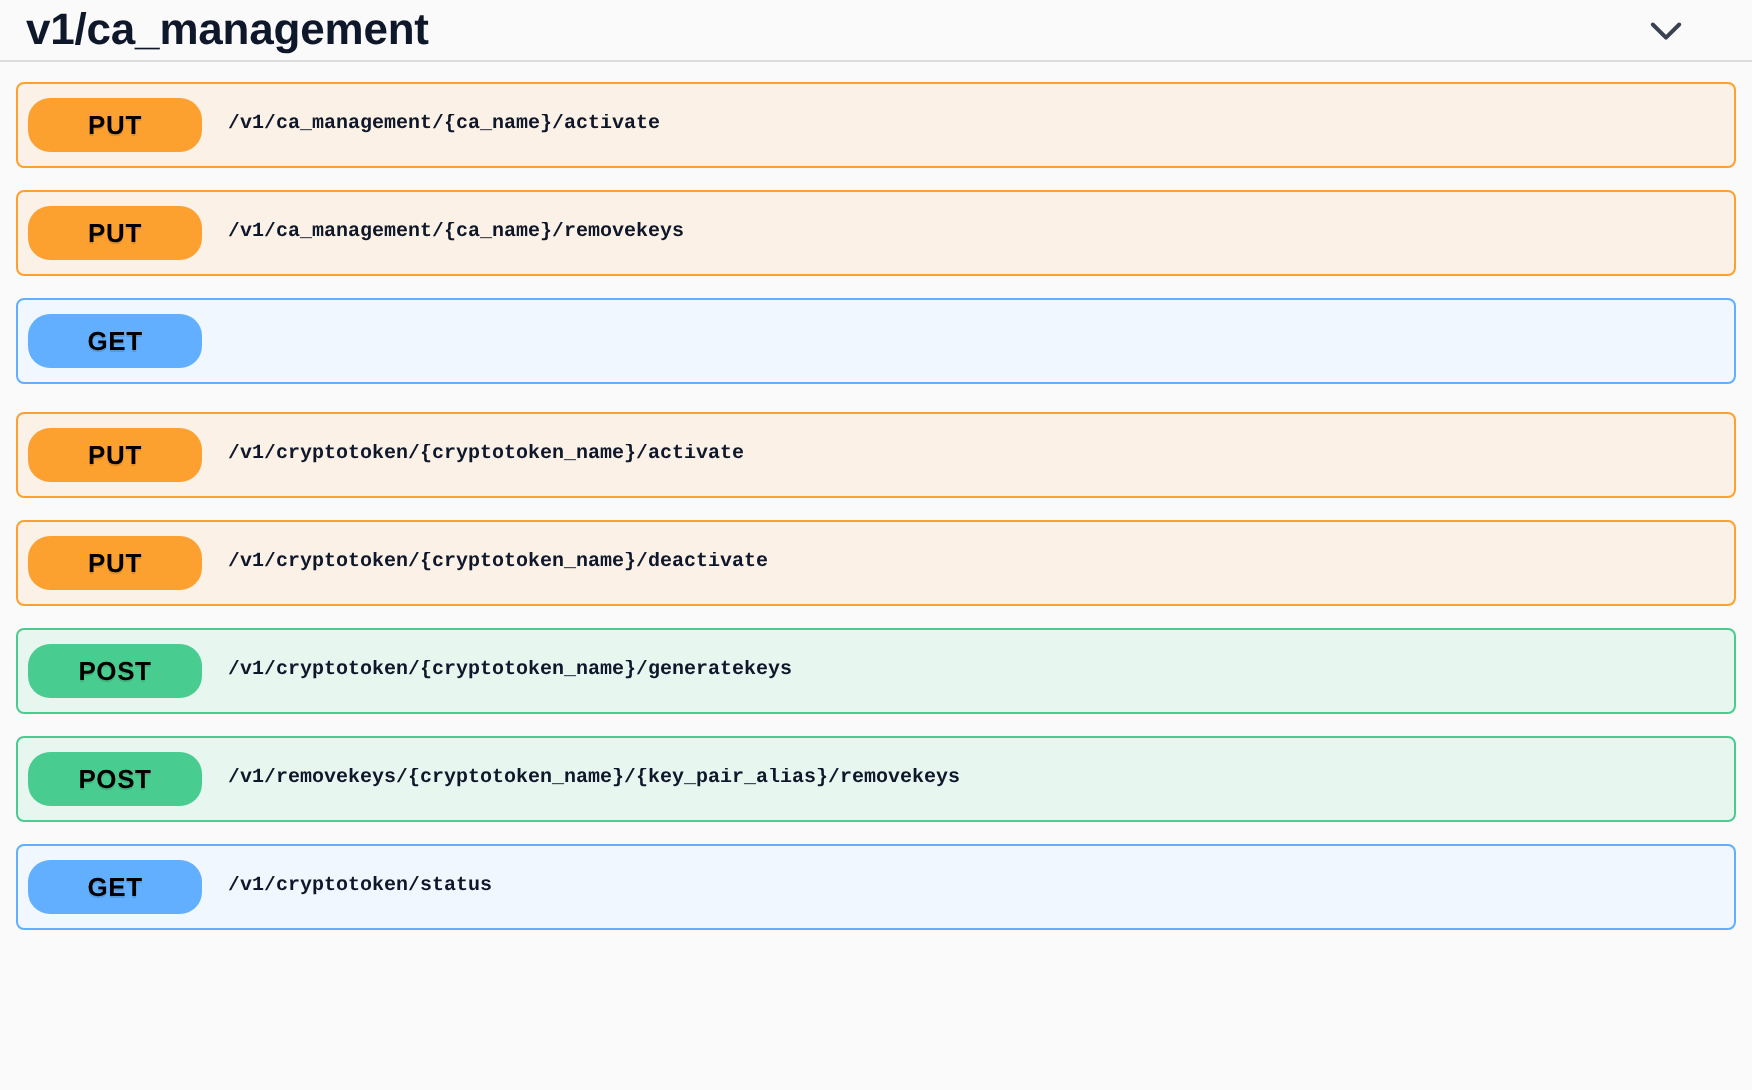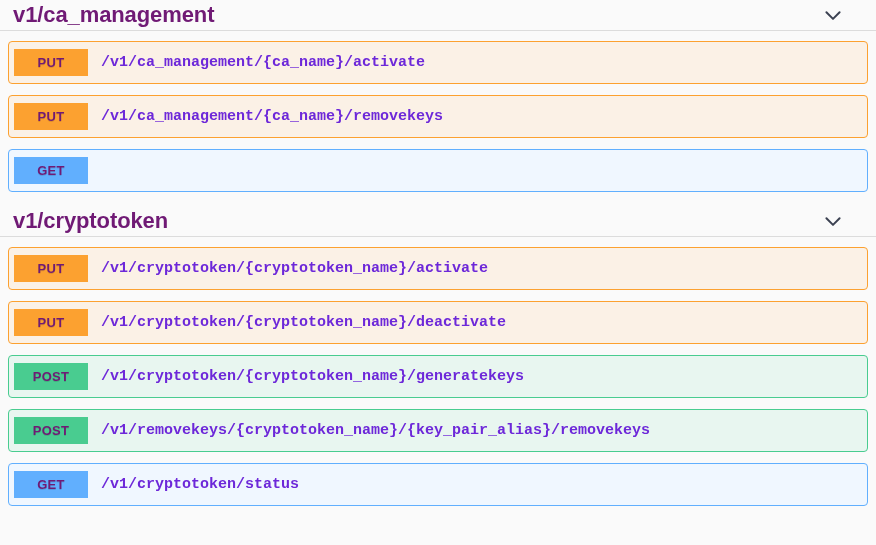--- a/index.html
+++ b/index.html
@@ -31,21 +31,21 @@
     padding: 0 10px 0 13px;
     box-sizing: border-box;
     height: 31px;
     cursor: pointer;
     border-bottom: 1px solid #dcdcdc;
     margin-bottom: 10px;
   }
   .tag-title {
     font-size: 22px;
     font-weight: bold;
-    color: #701a75;
+    color: #0f172a;
     letter-spacing: -0.1px;
     line-height: 1;
     white-space: nowrap;
   }
   .chevron {
     width: 22px;
     height: 22px;
     margin-right: 22px;
     display: block;
     flex: 0 0 auto;
@@ -65,39 +65,39 @@
     border-radius: 4px;
     border: 1px solid transparent;
     margin-bottom: 11px;
     cursor: pointer;
     padding-left: 5px;
   }
   .operation:last-child { margin-bottom: 0; }
 
   .op-method {
     flex: 0 0 auto;
-    width: 74px;
+    width: 87px;
     height: 27px;
     line-height: 27px;
     text-align: center;
-    border-radius: 0;
-    color: #701a75;
+    border-radius: 11px;
+    color: #000000;
     font-size: 13px;
     font-weight: bold;
     font-family: "Liberation Sans", sans-serif;
     letter-spacing: 0.3px;
     text-shadow: 0 1px 0 rgba(0,0,0,0.12);
   }
   .op-path {
     flex: 1 1 auto;
     margin-left: 13px;
     font-family: "Liberation Mono", monospace;
-    font-size: 15px;
+    font-size: 10px;
     font-weight: bold;
-    color: #6d28d9;
+    color: #0f172a;
     white-space: nowrap;
     overflow: hidden;
     text-overflow: ellipsis;
   }
 
   
   .op-get {
     background: #f0f7ff;
     border-color: #61affe;
   }
@@ -140,28 +140,20 @@
           <span class="op-method">PUT</span>
           <span class="op-path">/v1/ca_management/{ca_name}/removekeys</span>
         </div>
         <div class="operation op-get">
           <span class="op-method">GET</span>
         </div>
       </div>
     </div>
     <div class="section-gap"></div>
     <div class="tag-section">
-      <div class="tag-header">
-        <span class="tag-title">v1/cryptotoken</span>
-        <span class="chevron">
-          <svg viewBox="0 0 20 20" width="22" height="22" aria-hidden="true">
-            <polyline points="4,7.5 10,13.5 16,7.5" fill="none" stroke="#3b4151" stroke-width="1.8" stroke-linecap="round" stroke-linejoin="round"></polyline>
-          </svg>
-        </span>
-      </div>
       <div class="op-list">
         <div class="operation op-put">
           <span class="op-method">PUT</span>
           <span class="op-path">/v1/cryptotoken/{cryptotoken_name}/activate</span>
         </div>
         <div class="operation op-put">
           <span class="op-method">PUT</span>
           <span class="op-path">/v1/cryptotoken/{cryptotoken_name}/deactivate</span>
         </div>
         <div class="operation op-post">

